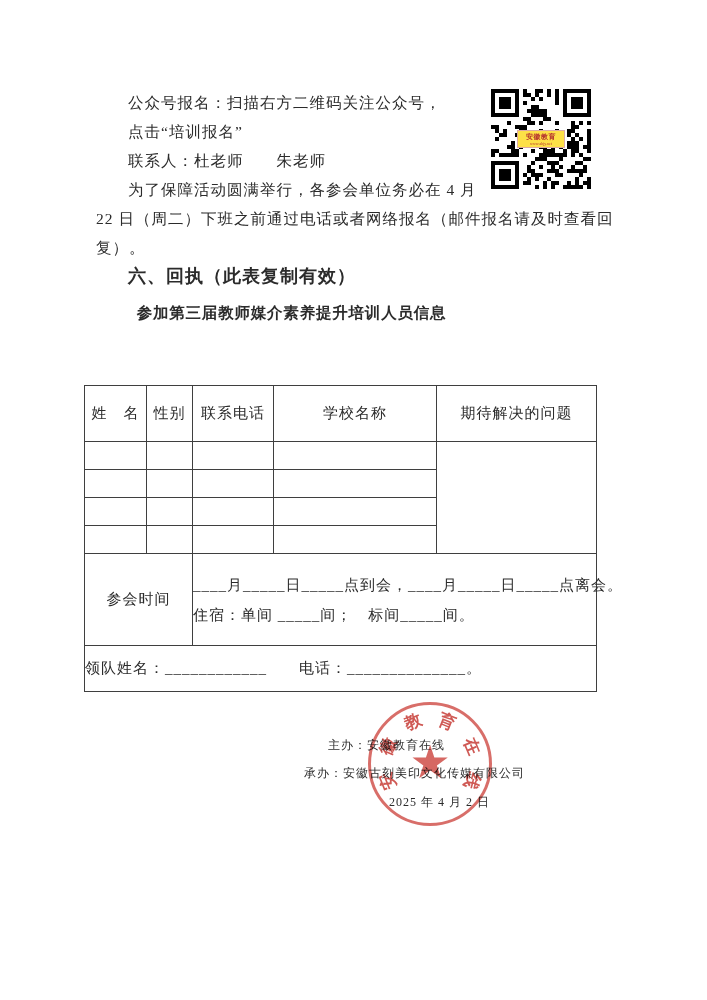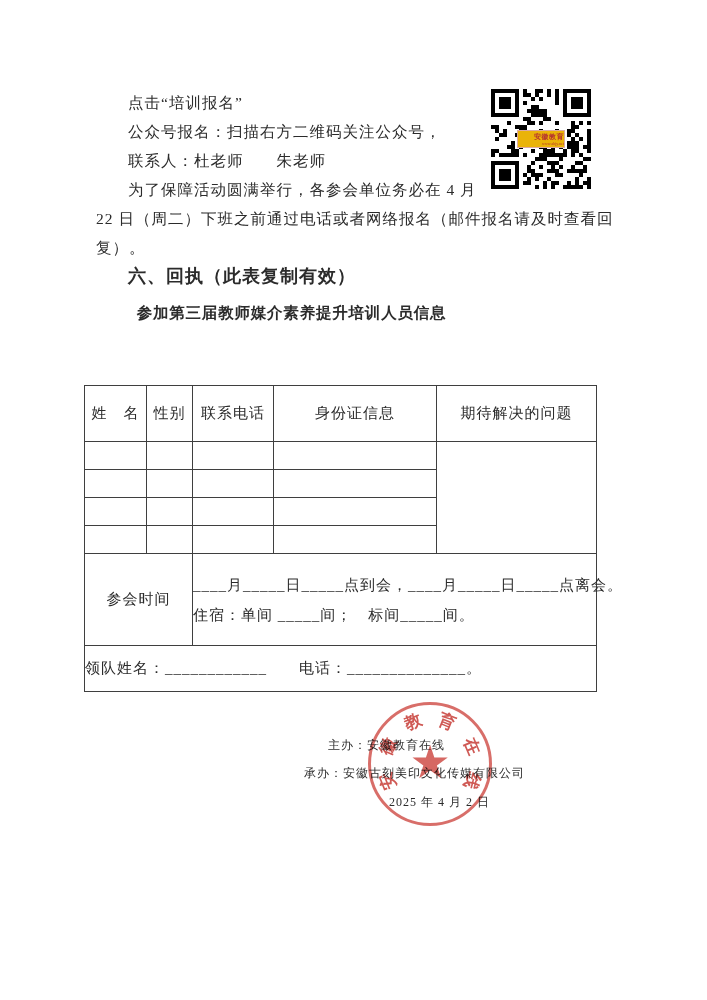--- a/index.html
+++ b/index.html
@@ -9,21 +9,21 @@
   }
   
   .intro{position:absolute;left:96px;top:88px;width:520px;font-size:15.5px;letter-spacing:1px;}
   .intro .line{height:29px;line-height:29px;white-space:nowrap;}
   .intro .indent{padding-left:32px;}
   
   .qr{position:absolute;left:491px;top:89px;width:100px;height:100px;}
   .qr svg{display:block;width:100px;height:100px;}
   .qr-label{
     position:absolute;left:50%;top:50%;transform:translate(-50%,-50%);
-    width:46px;background:#eab308;border:1px solid #dcaaa2;text-align:right;padding:2px 0 1px 0;
+    width:46px;background:#fde047;border:1px solid #dcaaa2;text-align:center;padding:2px 0 1px 0;
   }
   .qr-label .t{font-size:7px;line-height:8px;font-weight:bold;color:#b5342e;letter-spacing:.5px;}
   .qr-label .u{font-size:4px;line-height:5px;color:#b5342e;}
   
   .section-heading{position:absolute;left:128px;top:264px;font-size:18px;font-weight:bold;letter-spacing:1px;white-space:nowrap;}
   .form-title{position:absolute;left:0;top:303px;width:583px;text-align:center;font-size:15.5px;font-weight:bold;letter-spacing:.8px;white-space:nowrap;}
   .school-line{position:absolute;left:104px;top:346px;font-size:15.5px;letter-spacing:.6px;white-space:nowrap;}
   
   table.roster{
     position:absolute;left:84px;top:385px;width:512px;border-collapse:collapse;table-layout:fixed;
@@ -64,22 +64,22 @@
   .sc3{transform:rotate(22deg)   translateY(-45px);}
   .sc4{transform:rotate(67deg)   translateY(-45px);}
   .sc5{transform:rotate(112deg)  translateY(-45px);}
 </style>
 </head>
 <body>
 
 <div class="page">
 
   <div class="intro">
+    <div class="line indent">公众号报名：扫描右方二维码关注公众号，</div>
     <div class="line indent">点击“培训报名”</div>
-    <div class="line indent">公众号报名：扫描右方二维码关注公众号，</div>
     <div class="line indent">联系人：杜老师　　朱老师</div>
     <div class="line indent">为了保障活动圆满举行，各参会单位务必在 4 月</div>
     <div class="line">22 日（周二）下班之前通过电话或者网络报名（邮件报名请及时查看回</div>
     <div class="line">复）。</div>
   </div>
 
   <div class="qr">
     <svg id="qr-svg" viewBox="0 0 100 100">
         <rect x="32" y="0" width="4" height="4" fill="#000"></rect>
         <rect x="44" y="0" width="4" height="4" fill="#000"></rect>
@@ -284,21 +284,21 @@
         <col style="width:46px">
         <col style="width:81px">
       <col style="width:163px">
         <col style="width:160px">
     </colgroup>
     <tbody>
         <tr>
       <th>姓　名</th>
       <th>性别</th>
       <th>联系电话</th>
-      <th>身份证信息</th>
+      <th>学校名称</th>
       <th>期待解决的问题</th>
     </tr>
     <tr class="empty-row">
       <td></td>
       <td></td>
       <td></td>
       <td></td>
       <td rowspan="4"></td>
     </tr>
     <tr class="empty-row">

